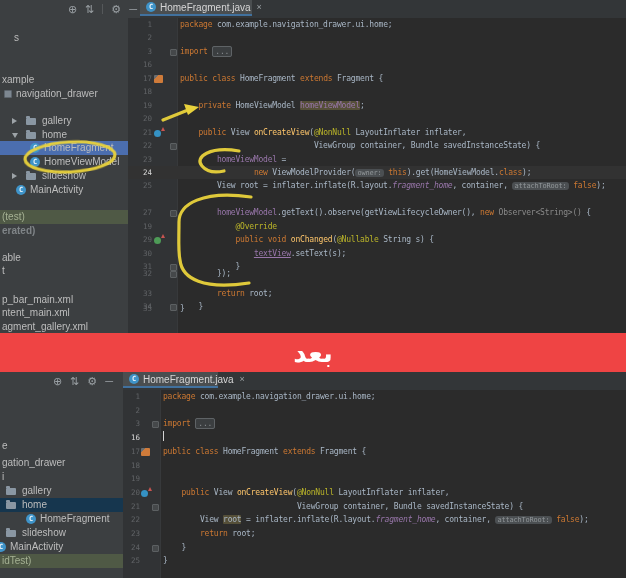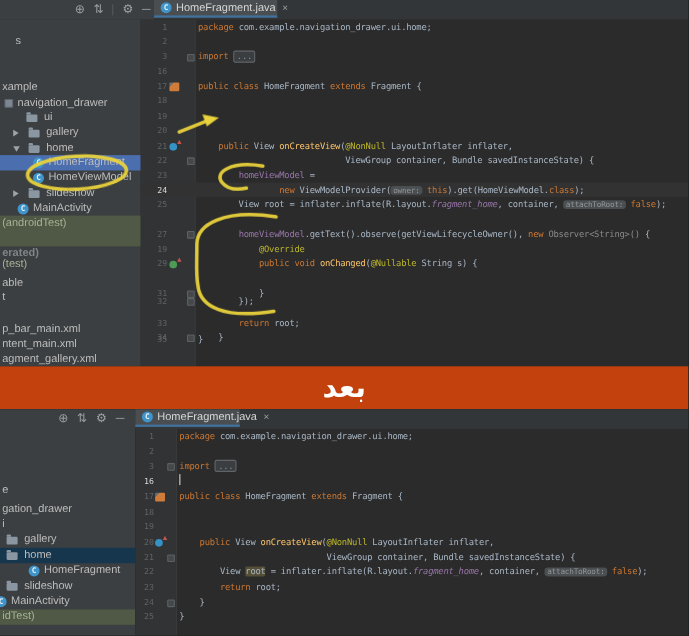--- a/index.html
+++ b/index.html
@@ -84,24 +84,20 @@
         <div class="tree-row" style="top: 13px;">
           <span class="tree-label" style="left: 14px;">s</span>
         </div>
         <div class="tree-row" style="top: 55px;">
           <span class="tree-label" style="left: 2px;">xample</span>
         </div>
         <div class="tree-row" style="top: 69px; text-decoration: underline;">
           <span class="i-package" style="left: 4px;"></span>
           <span class="tree-label" style="left: 16px;">navigation_drawer</span>
         </div>
-        <div class="tree-row" style="top: 82px;">
-          <span class="i-folder" style="left: 24px;"></span>
-          <span class="tree-label" style="left: 40px;">ui</span>
-        </div>
         <div class="tree-row" style="top: 96px;">
           <span class="arr arr-r" style="left: 12px;"></span>
           <span class="i-folder" style="left: 26px;"></span>
           <span class="tree-label" style="left: 42px;">gallery</span>
         </div>
         <div class="tree-row" style="top: 110px;">
           <span class="arr arr-d" style="left: 12px;"></span>
           <span class="i-folder" style="left: 26px;"></span>
           <span class="tree-label" style="left: 42px;">home</span>
         </div>
@@ -115,25 +111,22 @@
         </div>
         <div class="tree-row" style="top: 151px;">
           <span class="arr arr-r" style="left: 12px;"></span>
           <span class="i-folder" style="left: 26px;"></span>
           <span class="tree-label" style="left: 42px;">slideshow</span>
         </div>
         <div class="tree-row" style="top: 165px;">
           <span class="i-class" style="left: 16px;">C</span>
           <span class="tree-label" style="left: 30px;">MainActivity</span>
         </div>
-        <div class="tree-row green" style="top: 178px;">
-          <span class="tree-label green" style="left: 2px;">(androidTest)</span>
-        </div>
         <div class="tree-row green" style="top: 192px;">
-          <span class="tree-label green" style="left: 2px; margin-top: 24px;">(test)</span>
+          <span class="tree-label green" style="left: 2px;">(test)</span>
         </div>
         <div class="tree-row" style="top: 206px;">
           <span class="tree-label dim" style="left: 2px; font-weight: bold;">erated)</span>
         </div>
         <div class="tree-row" style="top: 233px;">
           <span class="tree-label" style="left: 2px;">able</span>
         </div>
         <div class="tree-row" style="top: 246px;">
           <span class="tree-label" style="left: 2px;">t</span>
         </div>
@@ -148,48 +141,49 @@
         </div>
       </div>
     <div class="ed" style="top:18px;left:128px">
         <div class="gutter-bg" style="width: 49px;"></div>
         <div class="code-row" style="top: 0px; height: 13.45px;"><span class="ln" style="left: 0px; width: 24px;">1</span><span class="code-text" style="left: 52px;"><span class="kw">package</span><span class="pl"> com.example.navigation_drawer.ui.home;</span></span></div>
         <div class="code-row" style="top: 13.45px; height: 13.45px;"><span class="ln" style="left: 0px; width: 24px;">2</span><span class="code-text" style="left: 52px;"></span></div>
         <div class="code-row" style="top: 26.9px; height: 13.45px;"><span class="ln" style="left: 0px; width: 24px;">3</span><span class="foldmark" style="left: 42px;"></span><span class="code-text" style="left: 52px;"><span class="kw">import</span><span class="pl"> </span><span class="foldbadge">...</span></span></div>
         <div class="code-row" style="top: 40.35px; height: 13.45px;"><span class="ln" style="left: 0px; width: 24px;">16</span><span class="code-text" style="left: 52px;"></span></div>
         <div class="code-row" style="top: 53.8px; height: 13.45px;"><span class="ln" style="left: 0px; width: 24px;">17</span><span class="g-class" style="left: 26px;"></span><span class="code-text" style="left: 52px;"><span class="kw">public class</span><span class="pl"> HomeFragment </span><span class="kw">extends</span><span class="pl"> Fragment {</span></span></div>
         <div class="code-row" style="top: 67.25px; height: 13.45px;"><span class="ln" style="left: 0px; width: 24px;">18</span><span class="code-text" style="left: 52px;"></span></div>
-        <div class="code-row" style="top: 80.7px; height: 13.45px;"><span class="ln" style="left: 0px; width: 24px;">19</span></div>
+        <div class="code-row" style="top: 80.7px; height: 13.45px;"><span class="ln" style="left: 0px; width: 24px;">19</span><span class="code-text" style="left: 52px;"><span class="pl">    </span><span class="kw">private</span><span class="pl"> HomeViewModel </span><span class="fld hl">homeViewModel</span><span class="pl">;</span></span></div>
         <div class="code-row" style="top: 94.15px; height: 13.45px;"><span class="ln" style="left: 0px; width: 24px;">20</span><span class="code-text" style="left: 52px;"></span></div>
         <div class="code-row" style="top: 107.6px; height: 13.45px;"><span class="ln" style="left: 0px; width: 24px;">21</span><span class="g-ovr teal" style="left: 26px;"></span><span class="code-text" style="left: 52px;"><span class="pl">    </span><span class="kw">public</span><span class="pl"> View </span><span class="mth">onCreateView</span><span class="pl">(</span><span class="an">@NonNull</span><span class="pl"> LayoutInflater inflater,</span></span></div>
         <div class="code-row" style="top: 121.05px; height: 13.45px;"><span class="ln" style="left: 0px; width: 24px;">22</span><span class="foldmark" style="left: 42px;"></span><span class="code-text" style="left: 52px;"><span class="pl">                             ViewGroup container, Bundle savedInstanceState) {</span></span></div>
         <div class="code-row" style="top: 134.5px; height: 13.45px;"><span class="ln" style="left: 0px; width: 24px;">23</span><span class="code-text" style="left: 52px;"><span class="pl">        </span><span class="fld">homeViewModel</span><span class="pl"> =</span></span></div>
         <div class="code-row cur" style="top: 147.95px; height: 13.45px;"><span class="ln" style="left: 0px; width: 24px;">24</span><span class="code-text" style="left: 52px;"><span class="pl">                </span><span class="kw">new</span><span class="pl"> ViewModelProvider(</span><span class="hint">owner:</span><span class="pl"> </span><span class="kw">this</span><span class="pl">).get(HomeViewModel.</span><span class="kw">class</span><span class="pl">);</span></span></div>
         <div class="code-row" style="top: 161.4px; height: 13.45px;"><span class="ln" style="left: 0px; width: 24px;">25</span><span class="code-text" style="left: 52px;"><span class="pl">        View root = inflater.inflate(R.layout.</span><span class="cst">fragment_home</span><span class="pl">, container, </span><span class="hint">attachToRoot:</span><span class="pl"> </span><span class="kw">false</span><span class="pl">);</span></span></div>
         <div class="code-row" style="top: 188.3px; height: 13.45px;"><span class="ln" style="left: 0px; width: 24px;">27</span><span class="foldmark" style="left: 42px;"></span><span class="code-text" style="left: 52px;"><span class="pl">        </span><span class="fld">homeViewModel</span><span class="pl">.getText().observe(getViewLifecycleOwner(), </span><span class="kw">new</span><span class="dim"> Observer&lt;String&gt;()</span><span class="pl"> {</span></span></div>
         <div class="code-row" style="top: 201.75px; height: 13.45px;"><span class="ln" style="left: 0px; width: 24px;">19</span><span class="code-text" style="left: 52px;"><span class="pl">            </span><span class="an">@Override</span></span></div>
         <div class="code-row" style="top: 215.2px; height: 13.45px;"><span class="ln" style="left: 0px; width: 24px;">29</span><span class="g-ovr green" style="left: 26px;"></span><span class="code-text" style="left: 52px;"><span class="pl">            </span><span class="kw">public void</span><span class="pl"> </span><span class="mth">onChanged</span><span class="pl">(</span><span class="an">@Nullable</span><span class="pl"> String s) {</span></span></div>
+        <div class="code-row" style="top: 228.65px; height: 13.45px;"><span class="ln" style="left: 0px; width: 24px;">30</span><span class="code-text" style="left: 52px;"><span class="pl">                </span><span class="fld ul">textView</span><span class="pl">.setText(s);</span></span></div>
         <div class="code-row" style="top: 242.1px; height: 13.45px;"><span class="ln" style="left: 0px; width: 24px;">31</span><span class="foldmark" style="left: 42px;"></span><span class="code-text" style="left: 52px;"><span class="pl">            }</span></span></div>
         <div class="code-row" style="top: 249px; height: 13.45px;"><span class="ln" style="left: 0px; width: 24px;">32</span><span class="foldmark" style="left: 42px;"></span><span class="code-text" style="left: 52px;"><span class="pl">        });</span></span></div>
         <div class="code-row" style="top: 269px; height: 13.45px;"><span class="ln" style="left: 0px; width: 24px;">33</span><span class="code-text" style="left: 52px;"><span class="pl">        </span><span class="kw">return</span><span class="pl"> root;</span></span></div>
         <div class="code-row" style="top: 282.45px; height: 13.45px;"><span class="ln" style="left: 0px; width: 24px;">34</span><span class="foldmark" style="left: 42px;"></span><span class="code-text" style="left: 52px;"><span class="pl">    }</span></span></div>
         <div class="code-row" style="top: 284px; height: 13.45px;"><span class="ln" style="left: 0px; width: 24px;">35</span><span class="code-text" style="left: 52px;"><span class="pl">}</span></span></div>
       </div>
     <svg class="annot" width="626" height="333" viewBox="0 0 626 333">
       <g fill="none" stroke="#e9d23c" stroke-width="3.2" stroke-linecap="round" opacity="0.95">
         <ellipse cx="70" cy="157" rx="45" ry="15" transform="rotate(-3 70 157)"></ellipse>
         <path d="M 163,120 L 188,110"></path>
         <path d="M 239,151 C 210,146 194,157 202,166 C 207,172 215,173 224,171"></path>
         <path d="M 251,197 C 203,190 179,204 179,222 C 179,240 178,250 180,260 C 182,279 204,290 249,283"></path>
       </g>
       <polygon points="199,107 184,104 188,115" fill="#e9d23c"></polygon>
     </svg>
   </div>
 
-  <div id="banner" style="top: 333px; height: 39px; background: #c2410c;">
+  <div id="banner" style="top: 333px; height: 39px; background: #ef4444;">
     <span>بعد</span>
   </div>
 
   <div class="win" id="win-after" style="top:372px;height:206px">
     <div class="hdr-left" style="width:123px;padding-right:10px">
         <span class="tb-ic">⊕</span>
         <span class="tb-ic">⇅</span>
         <span class="tb-ic">⚙</span>
         <span class="tb-ic">─</span>
       </div>

